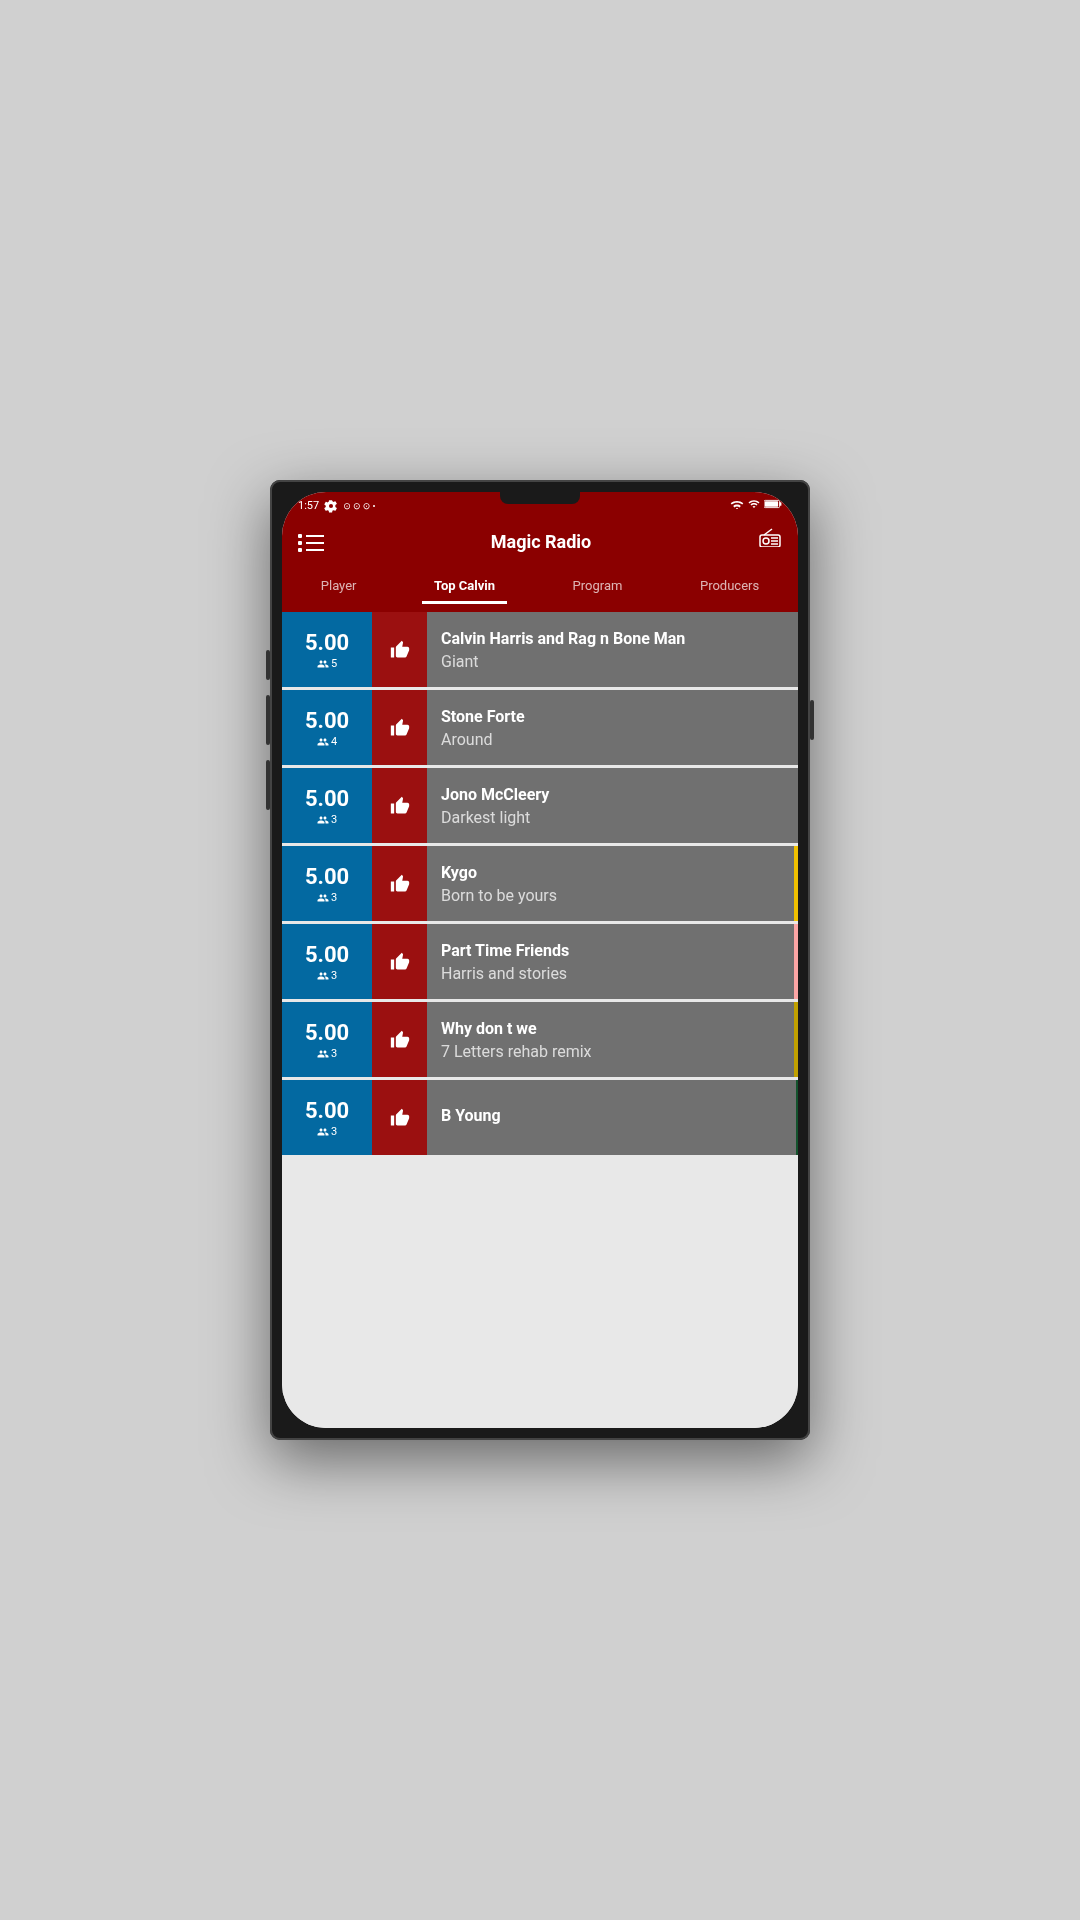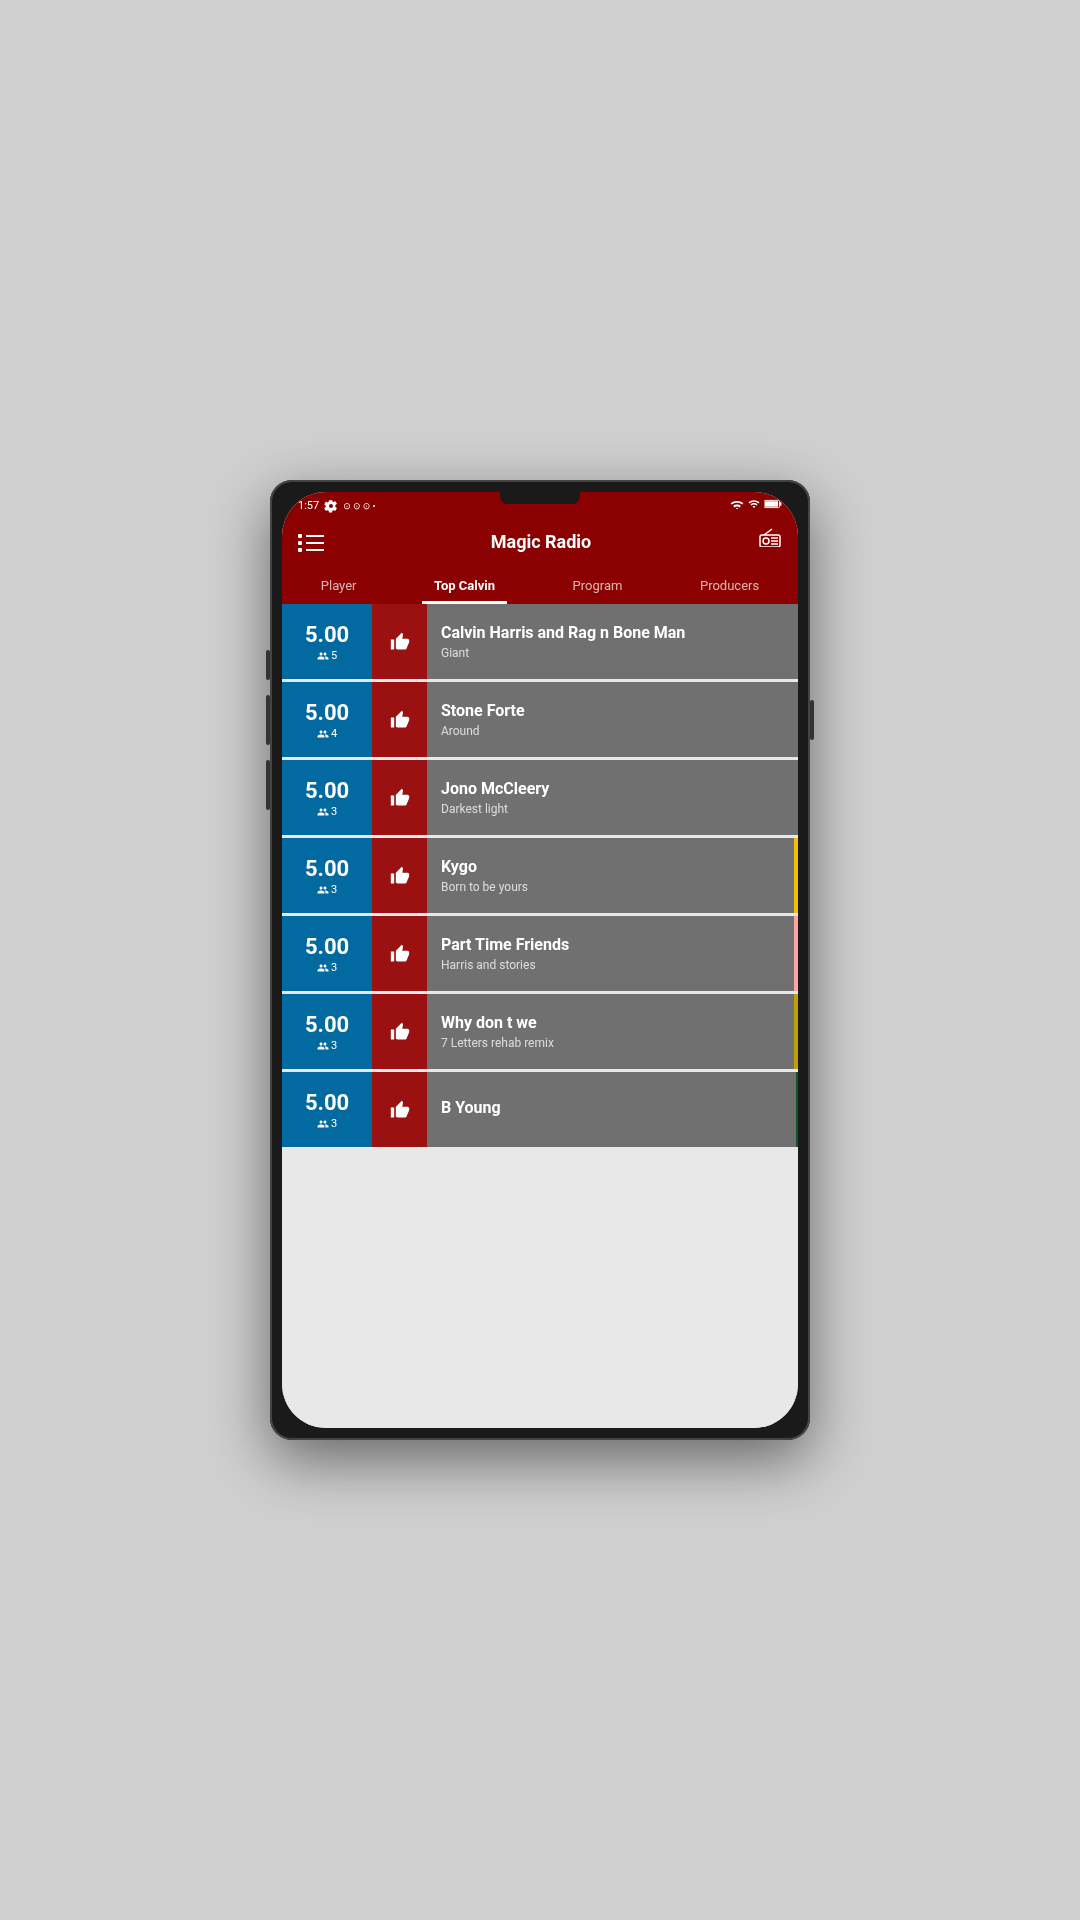--- a/index.html
+++ b/index.html
@@ -10,21 +10,21 @@
       justify-content: center;
       align-items: center;
       min-height: 100vh;
       font-family: 'Roboto', Arial, sans-serif;
     }
 
     .phone-outer {
       width: 540px;
       height: 960px;
       background: #1a1a1a;
-      border-radius: 22px;
+      border-radius: 10px;
       padding: 12px;
       box-shadow: 0 20px 60px rgba(0,0,0,0.5), inset 0 0 0 2px #444;
       position: relative;
     }
 
     .phone-inner {
       width: 100%;
       height: 100%;
       background: #f0f0f0;
       border-radius: 44px;
@@ -72,21 +72,21 @@
       font-size: 18px;
       font-weight: bold;
       color: white;
     }
 
     
     .nav-tabs {
       background: #8b0000;
       display: flex;
       justify-content: space-around;
-      padding: 8px 0 0;
+      padding: 8px 0 8px;
       flex-shrink: 0;
     }
 
     .nav-tab {
       color: rgba(255,255,255,0.7);
       font-size: 13px;
       padding: 8px 12px;
       cursor: pointer;
       border-bottom: 3px solid transparent;
     }
@@ -179,21 +179,21 @@
 
     .song-artist {
       color: white;
       font-size: 16px;
       font-weight: bold;
       margin-bottom: 4px;
     }
 
     .song-title {
       color: rgba(255,255,255,0.75);
-      font-size: 12px;
+      font-size: 16px;
     }
 
     
     .hamburger {
       display: flex;
       flex-direction: column;
       gap: 3px;
       cursor: pointer;
     }
 

